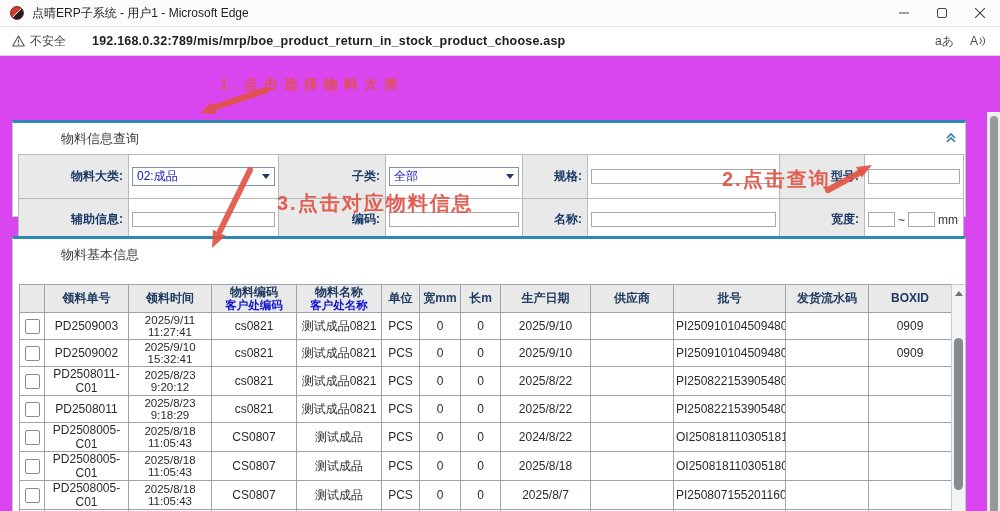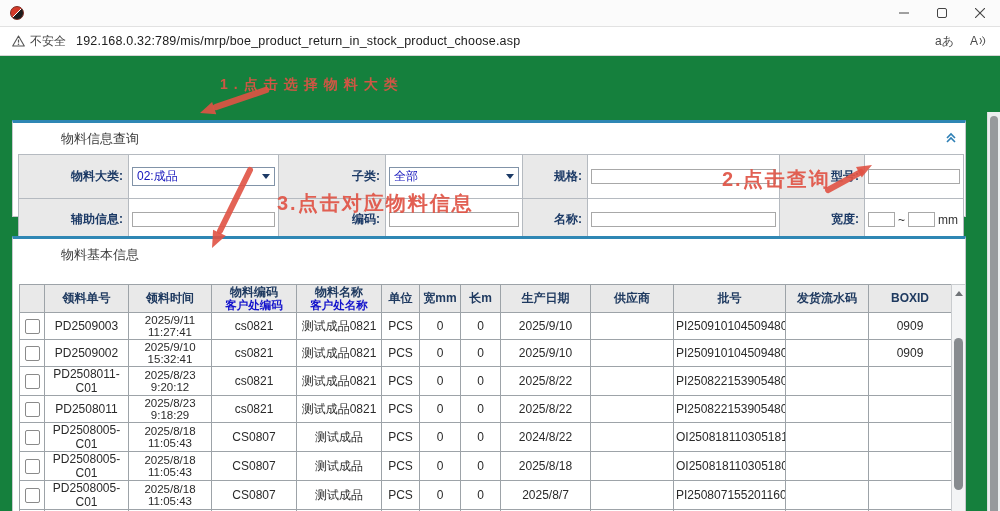--- a/index.html
+++ b/index.html
@@ -15,25 +15,25 @@
   .app-logo{width:14px;height:14px;border-radius:50%;margin:0 8px 0 10px;
     background:linear-gradient(135deg,#d43a2a 0 46%,#ffffff 46% 54%,#1d1d1d 54% 100%);
     border:1px solid #7a2a20;box-sizing:border-box;}
   .title-text{font-size:12px;color:#1f1f1f;}
   .win-btn{position:absolute;top:0;width:40px;height:26px;display:flex;align-items:center;justify-content:center;}
   .btn-min{right:76px}.btn-max{right:38px}.btn-close{right:0}
   
   .addressbar{position:absolute;left:0;top:27px;width:1000px;height:28px;background:#ffffff;
     border-bottom:1px solid #d5d5d5;display:flex;align-items:center;font-size:12px;color:#3c3c3c;text-align:center;}
   .sec-wrap{display:flex;align-items:center;margin-left:12px;gap:5px;color:#444;}
-  .url-text{margin-left:10px;color:#202020;font-size:12.5px;letter-spacing:.2px;}
+  .url-text{margin-left:26px;color:#202020;font-size:12.5px;letter-spacing:.2px;font-weight:bold;}
   .ab-icons{position:absolute;right:14px;top:0;height:28px;display:flex;align-items:center;gap:16px;color:#4a4a4a;}
   .ab-icon{font-size:12px;display:flex;align-items:center;}
   
-  .page{position:absolute;left:0;top:56px;width:1000px;height:455px;background:#15803d;}
+  .page{position:absolute;left:0;top:56px;width:1000px;height:455px;background:#d946ef;}
   .panel{position:absolute;background:#ffffff;border:1px solid #c6cacd;border-top:3px solid #2f87b4;box-sizing:border-box;}
   .panel-query{left:12px;top:64px;width:954px;height:97px;}
   .panel-results{left:12px;top:180px;width:954px;height:331px;overflow:hidden;}
   .panel-title{position:absolute;left:48px;top:7px;font-size:13px;color:#3d3d3d;}
   .collapse-ic{position:absolute;right:8px;top:6px;color:#2d7fb5;}
   
   table.qform{position:absolute;left:5px;top:31px;width:945px;border-collapse:collapse;table-layout:fixed;}
   .qform td{border:1px solid #b5bac0;height:20px;padding:12px 3px;font-size:12px;overflow:hidden;box-sizing:border-box;}
   .qform td.lbl{background:#e9e9e9;text-align:right;color:#1c3a66;font-weight:bold;padding-right:5px;white-space:nowrap;}
   .qform td.fld{background:#ffffff;}
@@ -76,20 +76,21 @@
   .anno-1{left:210px;top:76px;font-size:14px;letter-spacing:6px;margin-left:10px;}
   .anno-2{left:722px;top:166px;font-size:20px;letter-spacing:2px;}
   .anno-3{left:277px;top:190px;font-size:20px;letter-spacing:2px;}
   .anno-arrow{position:absolute;z-index:60;}
 </style>
 </head>
 <body>
 
 <div class="titlebar">
   <div class="app-logo"></div>
+  <div class="title-text">点晴ERP子系统 - 用户1 - Microsoft Edge</div>
   <div class="win-btn btn-min">
     <svg width="10" height="10">
         <line x1="0" y1="5" x2="10" y2="5" stroke="#444" stroke-width="1"></line>
       </svg>
   </div>
   <div class="win-btn btn-max">
     <svg width="10" height="10">
         <rect x="0.5" y="0.5" width="9" height="9" rx="1.5" fill="none" stroke="#444" stroke-width="1"></rect>
       </svg>
   </div>

